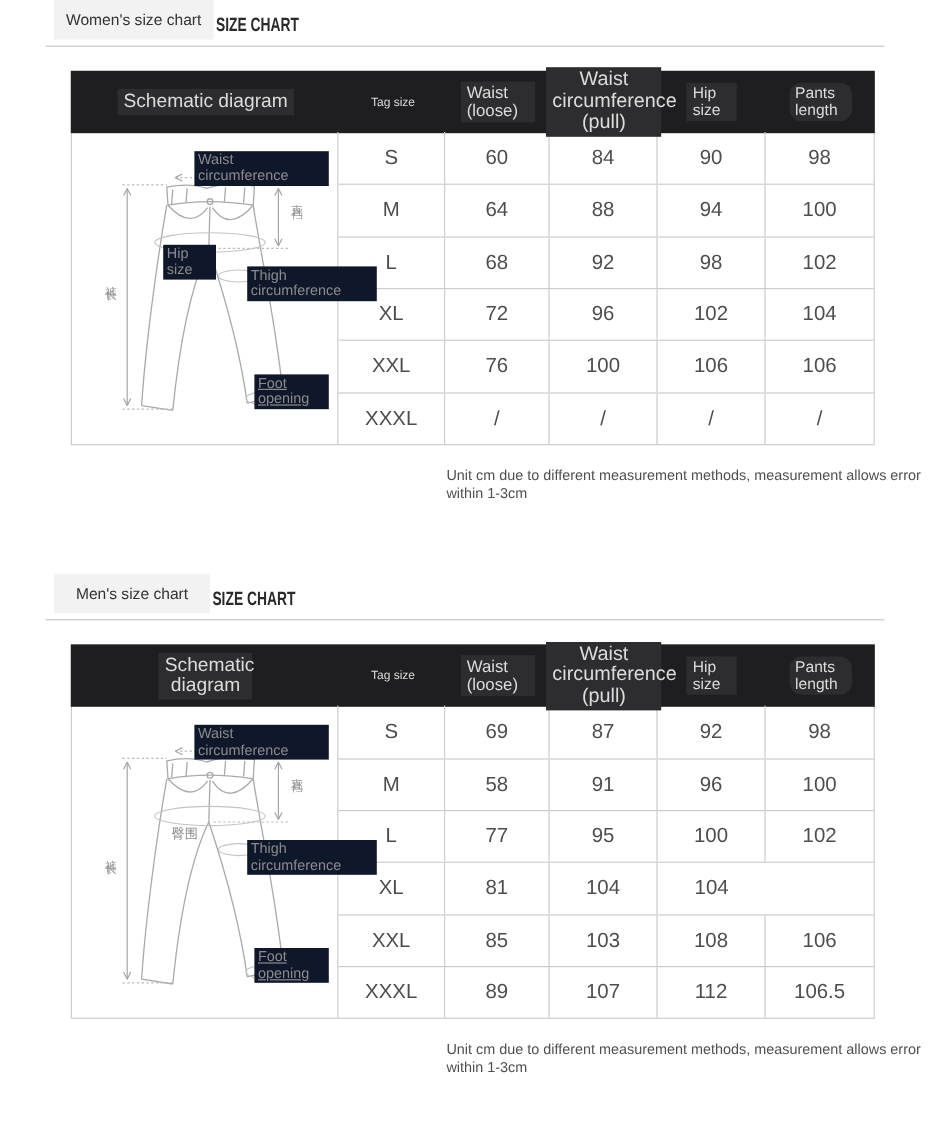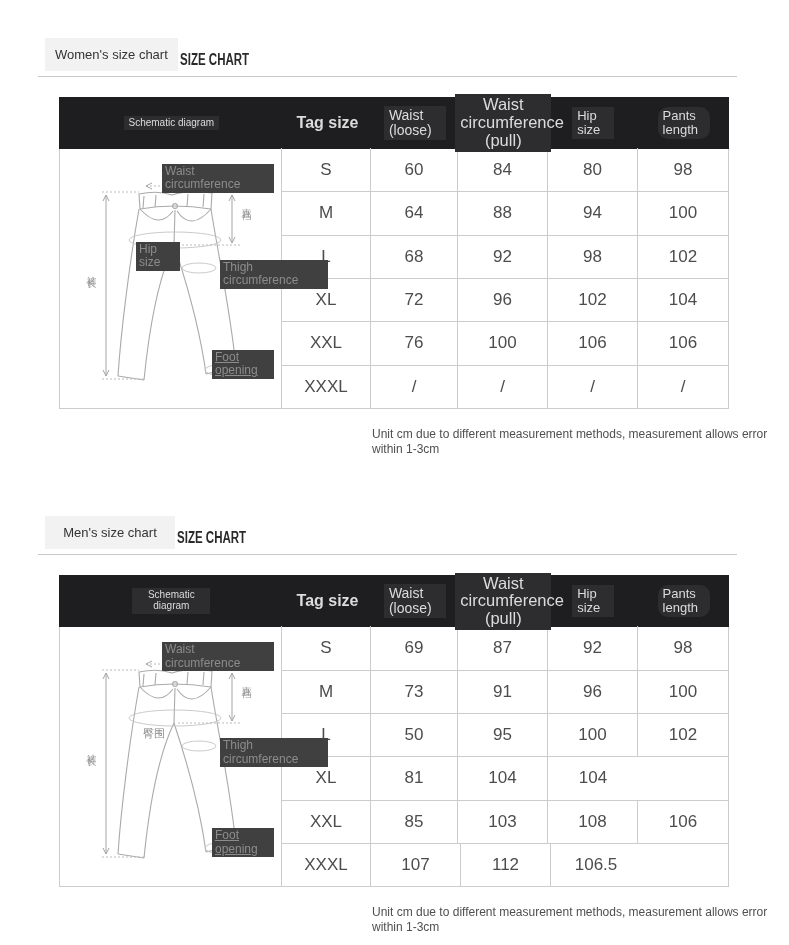--- a/index.html
+++ b/index.html
@@ -23,22 +23,22 @@
     letter-spacing: 0px; margin-left: 2px; margin-bottom: 2px;
     white-space: nowrap;
   }
   .rule { height: 1px; background: #c8c8c8; width: 699px; margin-left: 38px; margin-top: 5px; }
 
   
   .size-table { width: 670px; margin-left: 59px; margin-top: 20px; border: 1px solid #cccccc; }
   .thead { display: flex; background: #1e1e20; height: 52px; color: #dcdcdc; margin: -1px; }
   .th { display: flex; align-items: center; justify-content: center; overflow: visible; }
   .hbox { background: #2d2d30; padding: 2px 5px; line-height: 1.08; }
-  .h-schematic { width: 225px; } .h-schematic .hbox { font-size: 10px; text-align: center; }
-  .h-tag { width: 88px; font-size: 16px; font-weight: bold; }
+  .h-schematic { width: 225px; } .h-schematic .hbox { font-size: 16px; text-align: center; }
+  .h-tag { width: 88px; font-size: 10px; }
   .h-waist_loose { width: 87px; } .h-waist_loose .hbox { font-size: 14px; width: 62px; }
   .h-waist_pull { width: 90px; } .h-waist_pull .hbox { font-size: 16.5px; width: 96px; position: relative; z-index: 2; text-align: center; }
   .h-hip { width: 90px; } .h-hip .hbox { font-size: 13px; width: 42px; }
   .h-length { width: 91px; } .h-length .hbox { font-size: 13px; width: 52px; border-radius: 10px; }
 
   .tbody { display: flex; }
   .schematic-cell { width: 224px; border-right: 1px solid #cccccc; position: relative; height: 260px; }
   .rows { flex: 1; display: flex; flex-direction: column; }
   .srow { display: flex; height: 43.33px; border-top: 1px solid #cccccc; }
   .srow:first-child { border-top: none; }
@@ -46,42 +46,42 @@
     display: flex; align-items: center; justify-content: center;
     border-left: 1px solid #cccccc; font-size: 17px; color: #4d4d4d;
   }
   .cell.first { border-left: none; }
   .c-tag { width: 88px; } .c-waist_loose { width: 87px; text-align: right; } .c-waist_pull { width: 90px; }
   .c-hip { width: 90px; } .c-length { width: 91px; }
 
   
   .slbl {
     position: absolute; font-size: 12px; line-height: 1.12; color: #8c8c8c;
-    background: #404040; padding: 1px 3px; z-index: 3;
+    background: #0f172a; padding: 1px 3px; z-index: 3;
   }
   .lbl-waist  { left: 102px; top: 16px;  width: 112px; }
   .lbl-hip    { left: 76px;  top: 94px;  width: 44px; }
   .lbl-hip.cn { background: transparent; width: auto; font-size: 11px; color: #8a8a8a; left: 80px; top: 100px; }
-  .lbl-thigh  { left: 160px; top: 112px; width: 108px; }
+  .lbl-thigh  { left: 146px; top: 112px; width: 108px; }
   .lbl-foot   { left: 152px; top: 202px; width: 62px; text-decoration: underline; }
   .slbl-cn {
     position: absolute; writing-mode: vertical-rl; font-size: 10px;
     color: #979797; letter-spacing: 2px; background: transparent; z-index: 3;
   }
   .lbl-rise   { left: 179px; top: 52px; }
   .lbl-length { left: 24px;  top: 120px; }
   .schematic-svg { position: absolute; left: 0; top: 0; }
 
   
   .note {
     margin-left: 372px; margin-top: 18px; width: 408px;
     font-size: 12px; line-height: 1.22; color: #4f4f4f;
   }
 
-  .sec-women { padding-top: 38px; }
+  .sec-women { }
   .sec-men   { margin-top: 60px; }
 </style>
 </head>
 <body>
 
 <div class="sec-women">
   <div class="section-head">
     <div class="head-box">Women's size chart</div>
     <div class="brand-mark">SIZE CHART</div>
   </div>
@@ -148,21 +148,21 @@
         <div class="slbl lbl-hip">Hip size</div>
         <div class="slbl lbl-thigh">Thigh circumference</div>
         <div class="slbl lbl-foot">Foot opening</div>
         <div class="slbl-cn lbl-length">裤长</div>
       </div>
       <div class="rows">
           <div class="srow">
             <div class="cell c-tag first">S</div>
             <div class="cell c-waist_loose">60</div>
             <div class="cell c-waist_pull">84</div>
-            <div class="cell c-hip">80</div>
+            <div class="cell c-hip">90</div>
             <div class="cell c-length">98</div>
           </div>
           <div class="srow">
             <div class="cell c-tag first">M</div>
             <div class="cell c-waist_loose">64</div>
             <div class="cell c-waist_pull">88</div>
             <div class="cell c-hip">94</div>
             <div class="cell c-length">100</div>
           </div>
           <div class="srow">
@@ -273,47 +273,48 @@
       <div class="rows">
           <div class="srow">
             <div class="cell c-tag first">S</div>
             <div class="cell c-waist_loose">69</div>
             <div class="cell c-waist_pull">87</div>
             <div class="cell c-hip">92</div>
             <div class="cell c-length">98</div>
           </div>
           <div class="srow">
             <div class="cell c-tag first">M</div>
-            <div class="cell c-waist_loose">73</div>
+            <div class="cell c-waist_loose">58</div>
             <div class="cell c-waist_pull">91</div>
             <div class="cell c-hip">96</div>
             <div class="cell c-length">100</div>
           </div>
           <div class="srow">
             <div class="cell c-tag first">L</div>
-            <div class="cell c-waist_loose">50</div>
+            <div class="cell c-waist_loose">77</div>
             <div class="cell c-waist_pull">95</div>
             <div class="cell c-hip">100</div>
             <div class="cell c-length">102</div>
           </div>
           <div class="srow">
             <div class="cell c-tag first">XL</div>
             <div class="cell c-waist_loose">81</div>
             <div class="cell c-hip">104</div>
             <div class="cell c-length">104</div>
           </div>
           <div class="srow">
             <div class="cell c-tag first">XXL</div>
             <div class="cell c-waist_loose">85</div>
             <div class="cell c-waist_pull">103</div>
             <div class="cell c-hip">108</div>
             <div class="cell c-length">106</div>
           </div>
           <div class="srow">
             <div class="cell c-tag first">XXXL</div>
+            <div class="cell c-waist_loose">89</div>
             <div class="cell c-waist_pull">107</div>
             <div class="cell c-hip">112</div>
             <div class="cell c-length">106.5</div>
           </div>
         </div>
     </div>
   </div>
 
   <div class="note">Unit cm due to different measurement methods, measurement allows error within 1-3cm</div>
 </div>

